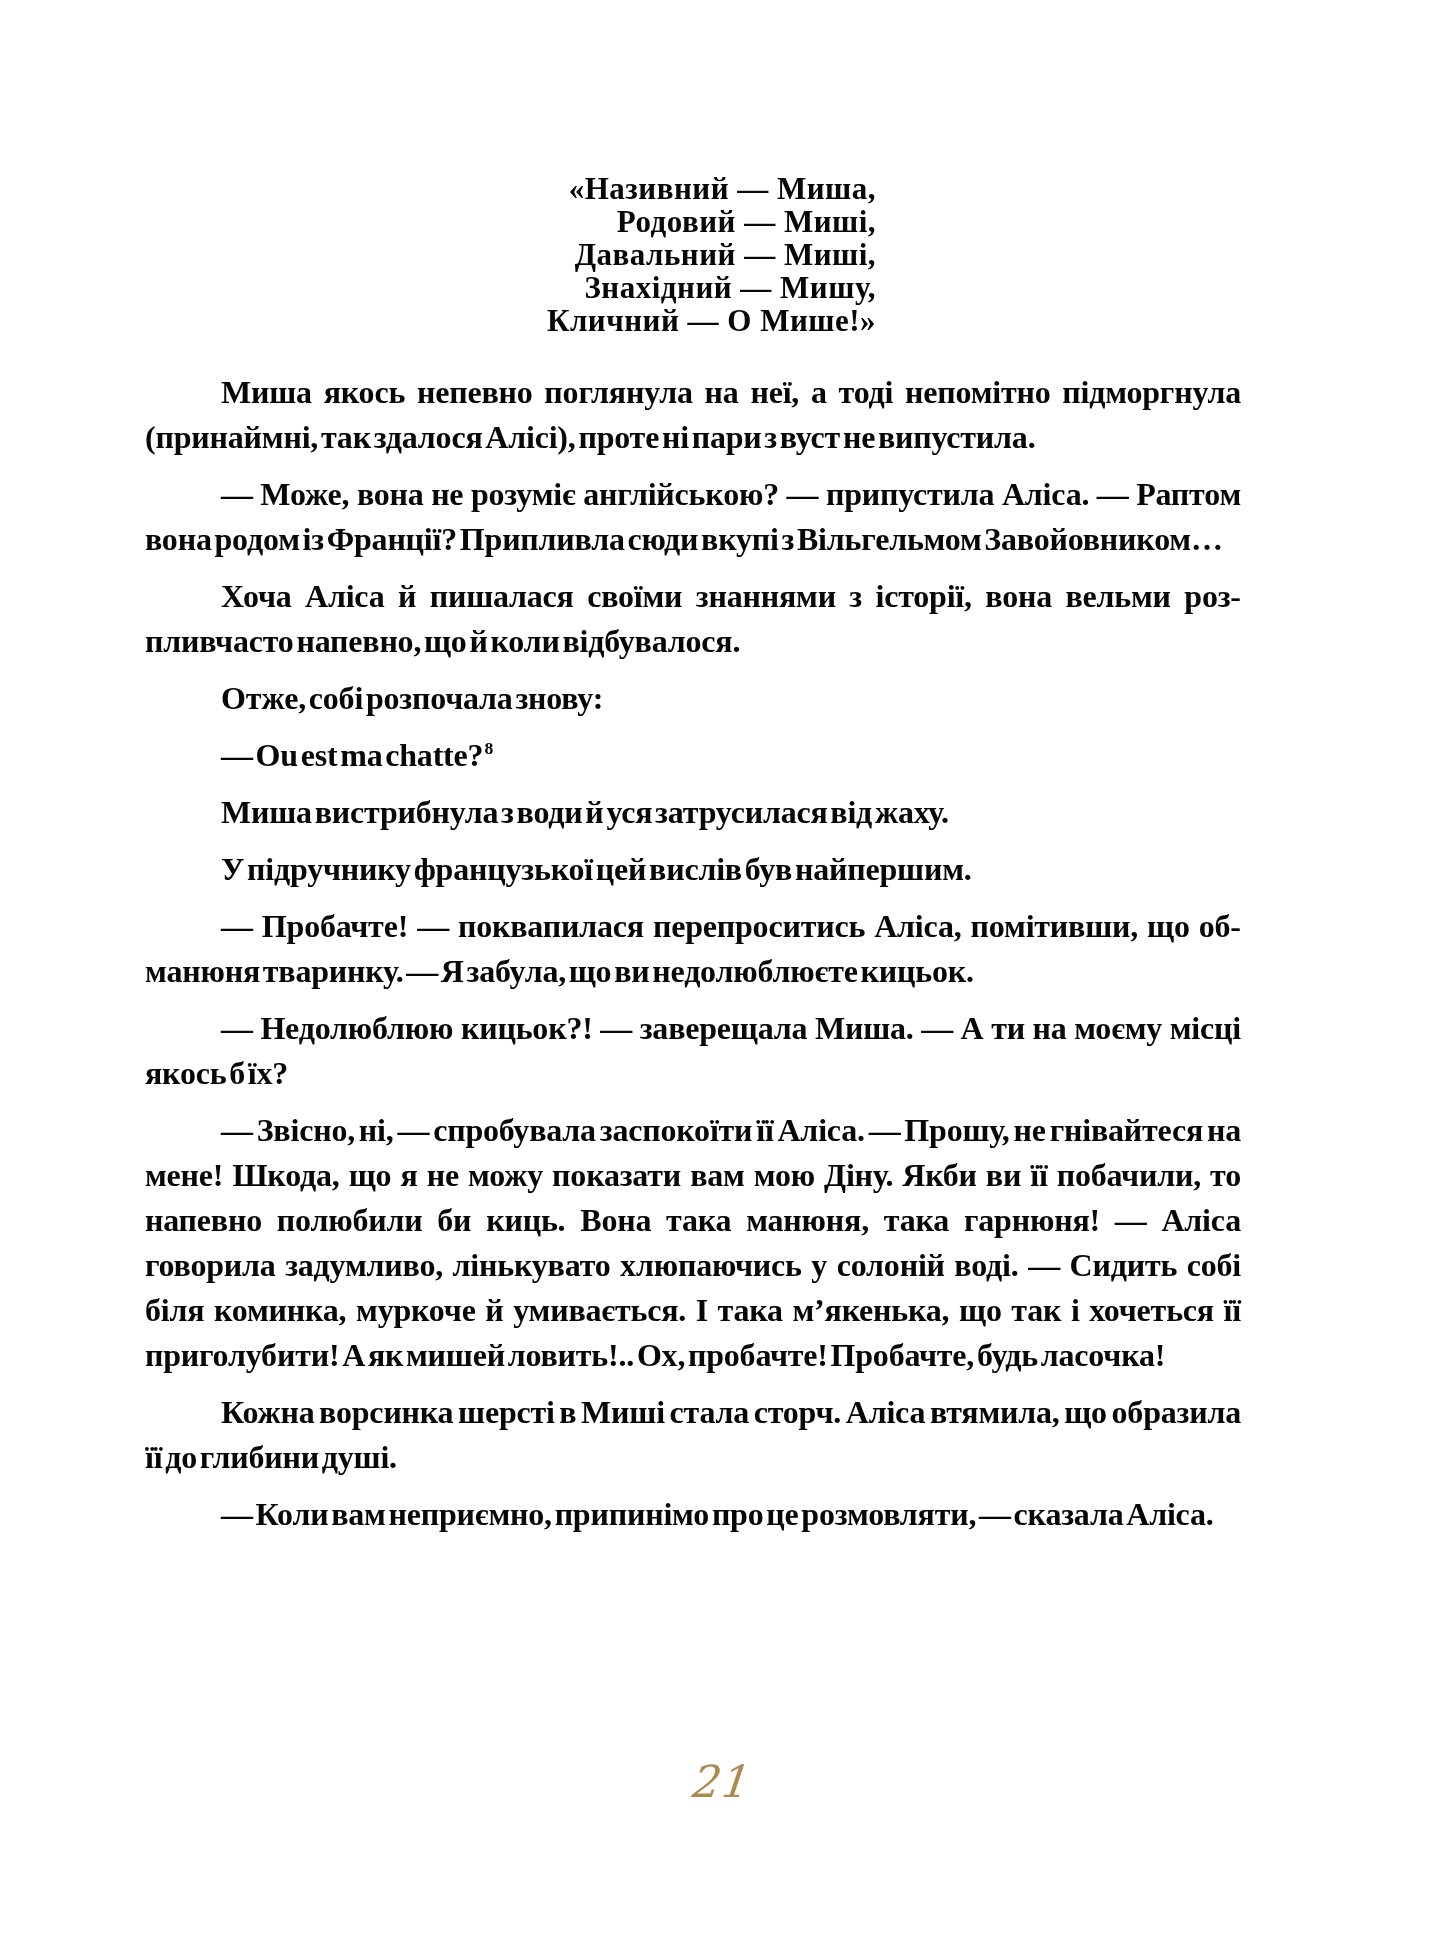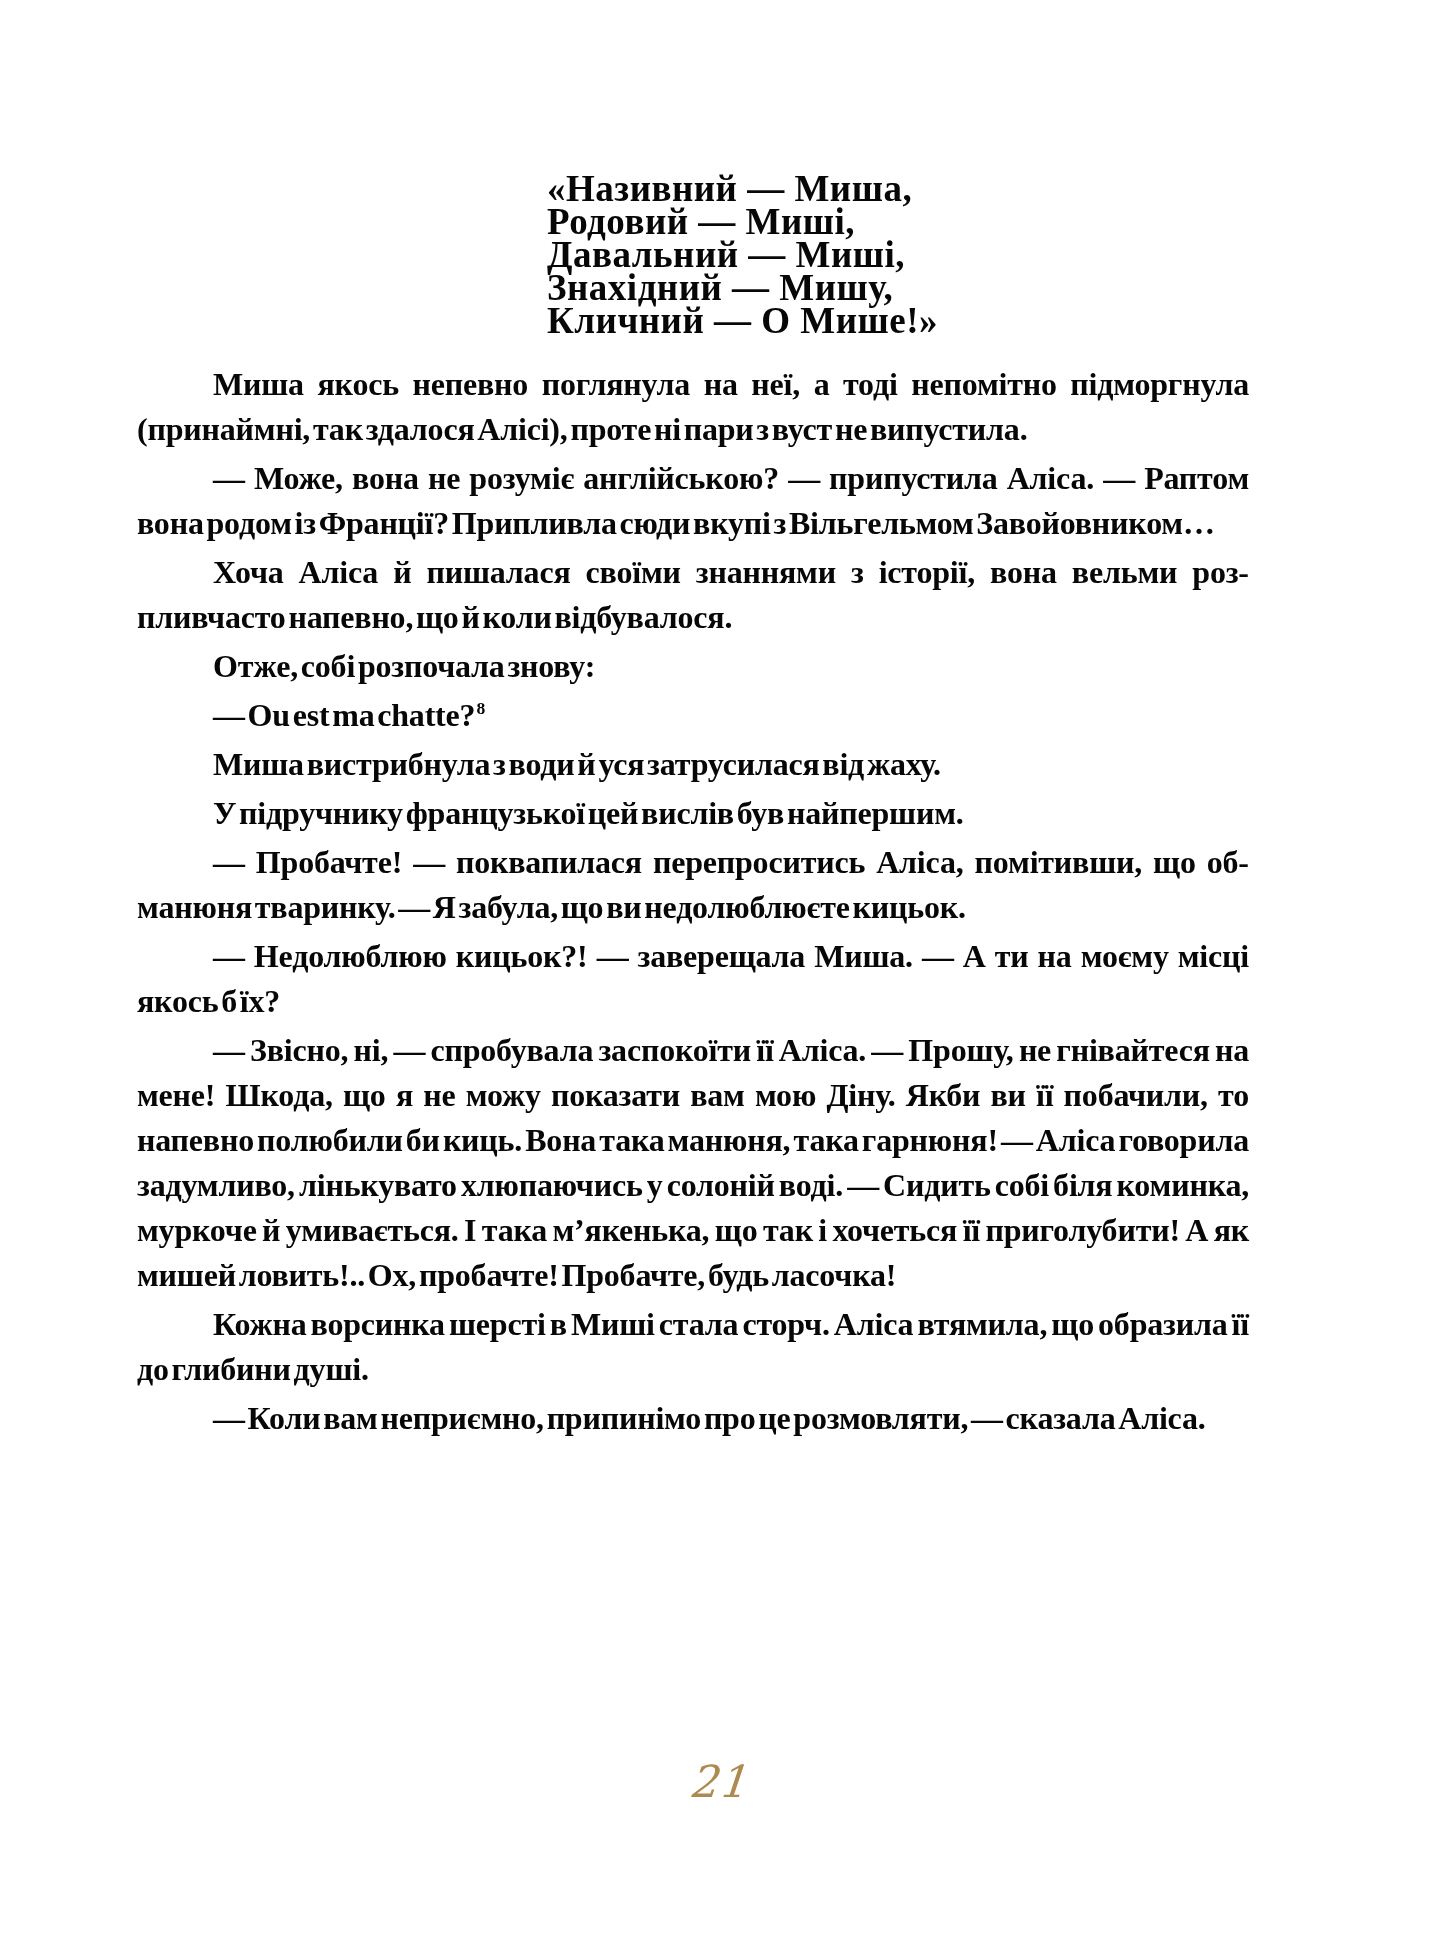--- a/index.html
+++ b/index.html
@@ -14,38 +14,39 @@
     background: #ffffff;
     overflow: hidden;
     font-family: "Liberation Serif", "DejaVu Serif", serif;
     font-weight: 700;
     color: #070707;
   }
   .poem {
     position: absolute;
     left: 547px;
     top: 172px;
-    font-size: 37px;
+    font-size: 31px;
     line-height: 33px;
     letter-spacing: 0.5px;
     white-space: nowrap;
+    text-align: right;
   }
   .body-text {
     position: absolute;
     left: 133px;
     top: 358px;
     width: 1120px;
     font-size: 32px;
     line-height: 45px;
     text-align: justify;
     word-spacing: -5px;
     letter-spacing: -0.2px;
   }
   .para {
-    margin: 4px;
+    margin: 12px;
     padding: 0;
     text-indent: 76px;
   }
   sup.fn {
     font-size: 0.55em;
     line-height: 0;
     vertical-align: super;
     margin-left: 1px;
   }
   .page-number {

